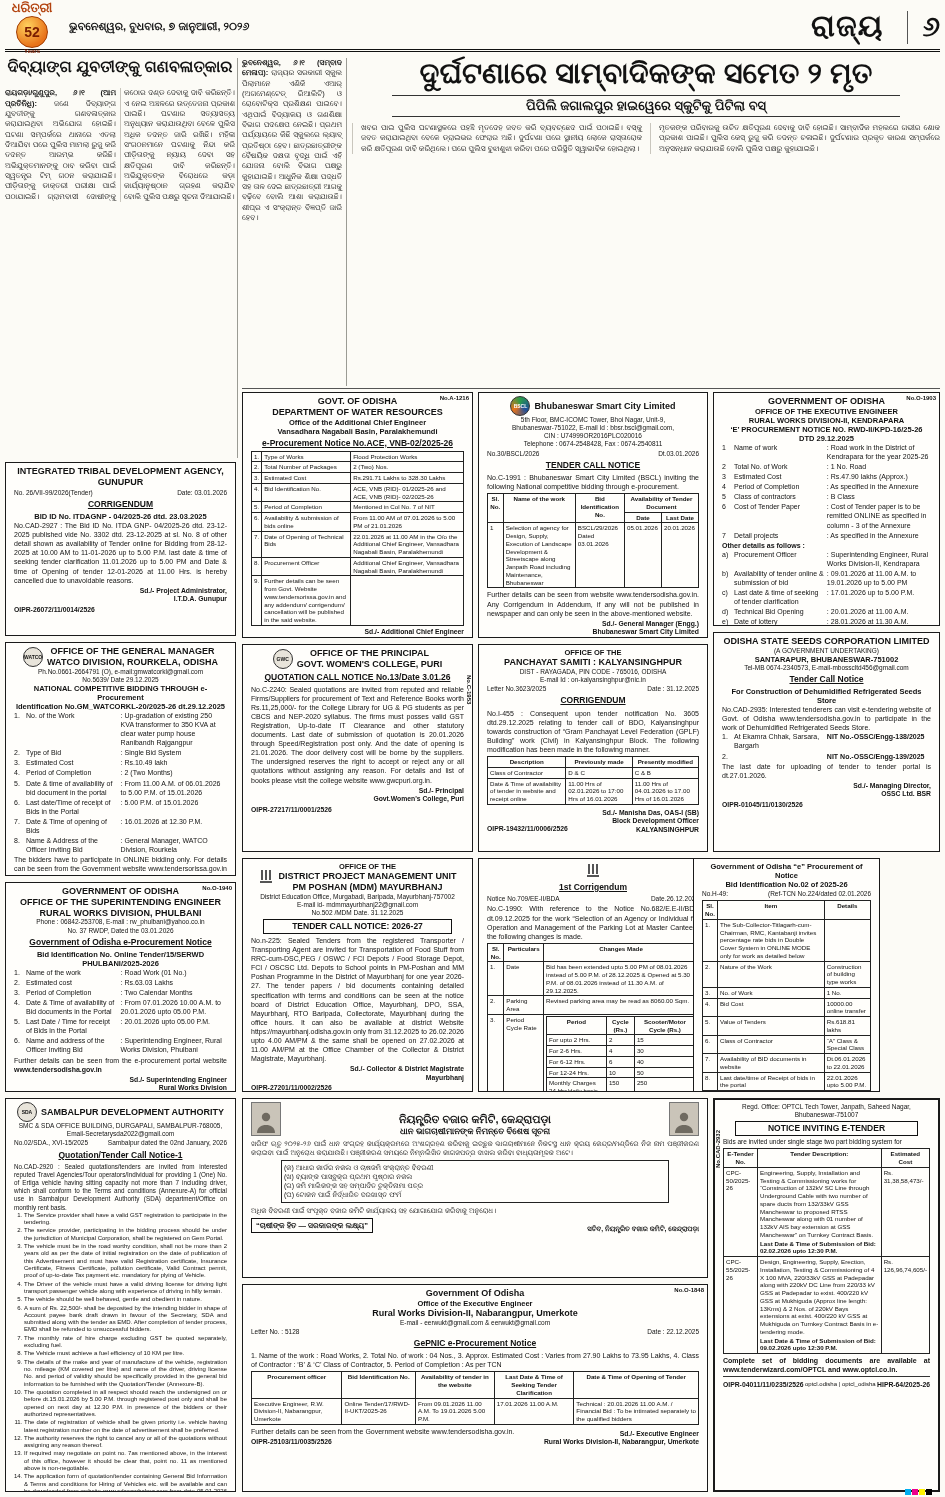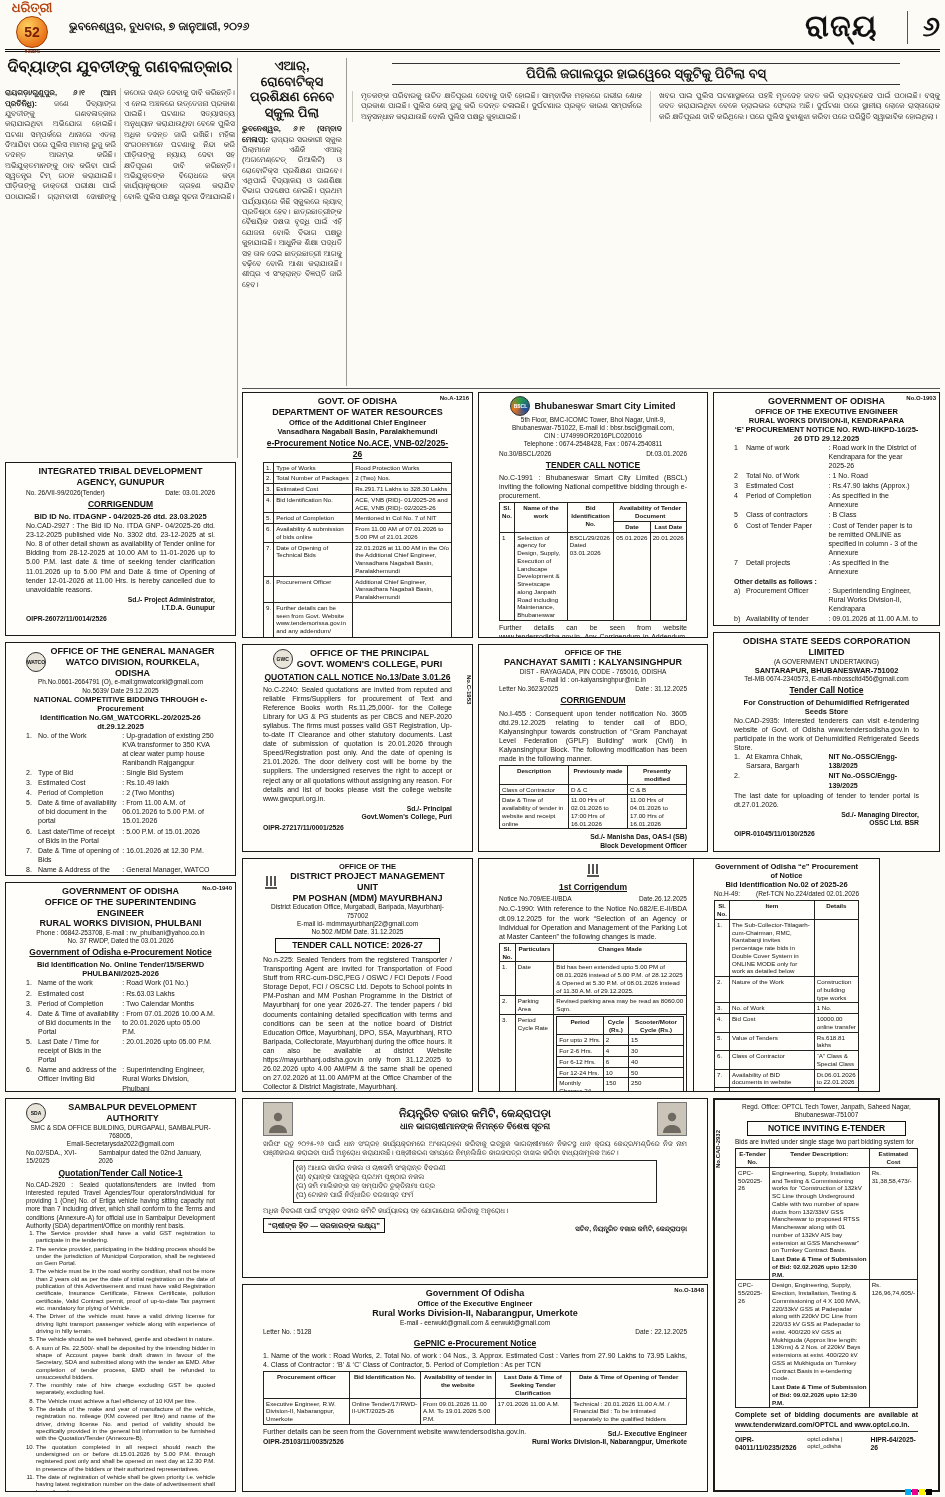--- a/index.html
+++ b/index.html
@@ -9,21 +9,21 @@
   .abs{position:absolute}
 
   
   .masthead{display:flex;align-items:center;border-bottom:3px double #111}
   .logo-badge{display:flex;flex-direction:column;align-items:center;width:54px;margin-right:10px}
   .badge-name{font-size:13px;font-weight:bold;color:#b3430f}
   .badge-circle{width:32px;height:32px;border-radius:50%;background:radial-gradient(circle at 35% 30%,#ffd25e,#e8731a 70%);
         display:flex;align-items:center;justify-content:center;color:#7a1d00;font-weight:bold;font-size:14px;border:1px solid #a33c00}
   .badge-cap{font-size:6px;color:#7a1d00;font-weight:bold}
   .mast-date{font-size:11px;font-weight:bold}
-  .mast-right{margin-left:auto;display:flex;align-items:baseline;gap:30px}
+  .mast-right{margin-left:auto;display:flex;align-items:baseline;gap:24px}
   .mast-section{font-size:30px;font-weight:bold;letter-spacing:1px}
   .mast-page{font-size:28px;font-weight:bold;border-left:1px solid #555;padding-left:14px}
 
   
   .vrule{position:absolute;width:1px;background:#9b9b94}
   .hrule{position:absolute;height:1px;background:#555}
   .headline-1{font-size:16px;font-weight:bold;text-align:center;line-height:1.15;margin-bottom:12px}
   .headline-2{font-size:13px;font-weight:bold;text-align:center;line-height:1.2;margin-bottom:4px}
   .headline-main{font-size:29px;font-weight:bold;text-align:center;line-height:1.1}
   .subhead{font-size:13px;font-weight:bold;text-align:center;border-top:1px solid #333;border-bottom:1px solid #333;
@@ -32,21 +32,21 @@
   .twocol{column-count:2;column-gap:8px;column-rule:1px solid #c9c6bd}
   .fourcol{display:flex;gap:8px}
   .fourcol>div{flex:1}
   .colrule{border-left:1px solid #c9c6bd;padding-left:8px}
   .dateline{font-weight:bold}
   .photo{width:70px;height:82px;background:#c9c3b8;border:1px solid #777;display:flex;align-items:flex-end;justify-content:center;margin:4px auto 0 auto}
   .photo svg{width:56px;height:64px}
   .photo-cap{font-size:7px;font-weight:bold;text-align:center;margin-top:2px}
 
   
-  .notice{position:absolute;border:1px solid #1a1a1a;background:#fffefb;padding:3px 20px;overflow:hidden;
+  .notice{position:absolute;border:1px solid #1a1a1a;background:#fffefb;padding:3px 8px;overflow:hidden;
         font-size:7px;line-height:1.3}
   .n-head{text-align:center;font-weight:bold;font-size:9px;line-height:1.2}
   .n-head-sm{text-align:center;font-weight:bold;font-size:7.5px;line-height:1.2}
   .n-sub{text-align:center;font-size:6.5px;line-height:1.25}
   .n-title{text-align:center;font-weight:bold;font-size:8.5px;margin:2px 0;text-decoration:underline}
   .n-title-box{text-align:center;font-weight:bold;font-size:8.5px;margin:2px 12px;border:1px solid #111;padding:1px}
   .meta-row{display:flex;justify-content:space-between;font-size:6.5px;margin:1px 0}
   .just{text-align:justify}
   .kv-row{display:flex;gap:3px;margin-bottom:1px}
   .kv-n{flex:0 0 9px}
@@ -97,34 +97,34 @@
     <h2 class="headline-1">ଦିବ୍ୟାଙ୍ଗ ଯୁବତୀଙ୍କୁ ଗଣବଳାତ୍କାର</h2>
     <div class="newsbody twocol">
       <span class="dateline">ରାୟଗଡ଼ା/ଗୁଣୁପୁର, ୬।୧ (ଆମ ପ୍ରତିନିଧି):</span>
       <span>ଜଣେ ଦିବ୍ୟାଙ୍ଗ ଯୁବତୀଙ୍କୁ ଗଣବଳାତ୍କାର କରାଯାଇଥିବା ଅଭିଯୋଗ ହୋଇଛି। ଘଟଣା ସମ୍ପର୍କରେ ଥାନାରେ ଏତଲା ଦିଆଯିବା ପରେ ପୁଲିସ ମାମଲା ରୁଜୁ କରି ତଦନ୍ତ ଆରମ୍ଭ କରିଛି। ଅଭିଯୁକ୍ତମାନଙ୍କୁ ଠାବ କରିବା ପାଇଁ ସ୍ୱତନ୍ତ୍ର ଟିମ୍ ଗଠନ କରାଯାଇଛି। ପୀଡ଼ିତାଙ୍କୁ ଡାକ୍ତରୀ ପରୀକ୍ଷା ପାଇଁ ପଠାଯାଇଛି। ଗ୍ରାମବାସୀ ଦୋଷୀଙ୍କୁ କଠୋର ଦଣ୍ଡ ଦେବାକୁ ଦାବି କରିଛନ୍ତି। ଏ ନେଇ ଅଞ୍ଚଳରେ ଉତ୍ତେଜନା ପ୍ରକାଶ ପାଇଛି। ଘଟଣାର ସତ୍ୟାସତ୍ୟ ଅନୁଧ୍ୟାନ କରାଯାଉଥିବା ବେଳେ ପୁଲିସ ଅଧିକ ତଦନ୍ତ ଜାରି ରଖିଛି। ମହିଳା ସଂଗଠନମାନେ ଘଟଣାକୁ ନିନ୍ଦା କରି ପୀଡ଼ିତାଙ୍କୁ ନ୍ୟାୟ ଦେବା ସହ କ୍ଷତିପୂରଣ ଦାବି କରିଛନ୍ତି। ଅଭିଯୁକ୍ତଙ୍କ ବିରୋଧରେ କଡ଼ା କାର୍ଯ୍ୟାନୁଷ୍ଠାନ ଗ୍ରହଣ କରାଯିବ ବୋଲି ପୁଲିସ ପକ୍ଷରୁ ସୂଚନା ଦିଆଯାଇଛି।</span>
     </div>
   </section>
 
   <div class="vrule" style="left:237px;top:58px;height:400px"></div>
 
   <section class="abs" style="left:242px;top:58px;width:100px;height:328px">
-    <h2 class="headline-2">ଏଆର୍, ରୋବୋଟିକ୍ସ ପ୍ରଶିକ୍ଷଣ ନେବେ ସ୍କୁଲ ପିଲା</h2>
     <div class="newsbody">
       <span class="dateline">ଭୁବନେଶ୍ୱର, ୬।୧ (ସମ୍ବାଦ ମେଳାପ):</span>
       <span>ରାଜ୍ୟର ସରକାରୀ ସ୍କୁଲ ପିଲାମାନେ ଏଣିକି ଏଆର୍ (ଅଗମେଣ୍ଟେଡ୍ ରିଆଲିଟି) ଓ ରୋବୋଟିକ୍ସ ପ୍ରଶିକ୍ଷଣ ପାଇବେ। ଏଥିପାଇଁ ବିଦ୍ୟାଳୟ ଓ ଗଣଶିକ୍ଷା ବିଭାଗ ପଦକ୍ଷେପ ନେଇଛି। ପ୍ରଥମ ପର୍ଯ୍ୟାୟରେ କିଛି ସ୍କୁଲରେ ଲ୍ୟାବ୍ ପ୍ରତିଷ୍ଠା ହେବ। ଛାତ୍ରଛାତ୍ରୀଙ୍କ ବୈଷୟିକ ଦକ୍ଷତା ବୃଦ୍ଧି ପାଇଁ ଏହି ଯୋଜନା ବୋଲି ବିଭାଗ ପକ୍ଷରୁ କୁହାଯାଇଛି। ଆଧୁନିକ ଶିକ୍ଷା ପଦ୍ଧତି ସହ ତାଳ ଦେଇ ଛାତ୍ରଛାତ୍ରୀ ଆଗକୁ ବଢ଼ିବେ ବୋଲି ଆଶା କରାଯାଉଛି। ଶୀଘ୍ର ଏ ସଂକ୍ରାନ୍ତ ବିଜ୍ଞପ୍ତି ଜାରି ହେବ।</span>
     </div>
   </section>
 
   <div class="vrule" style="left:346px;top:58px;height:328px"></div>
 
   <section class="abs" style="left:352px;top:58px;width:588px;height:328px">
+    <h1 class="headline-main">ଦୁର୍ଘଟଣାରେ ସାମ୍ବାଦିକଙ୍କ ସମେତ ୨ ମୃତ</h1>
     <div class="subhead">ପିପିଲି ଜଗାଲପୁର ହାଇୱେରେ ସ୍କୁଟିକୁ ପିଟିଲା ବସ୍</div>
     <div class="fourcol newsbody">
+      <div class="colrule">ଖବର ପାଇ ପୁଲିସ ଘଟଣାସ୍ଥଳରେ ପହଞ୍ଚି ମୃତଦେହ ଜବତ କରି ବ୍ୟବଚ୍ଛେଦ ପାଇଁ ପଠାଇଛି। ବସ୍‌କୁ ଜବତ କରାଯାଇଥିବା ବେଳେ ଡ୍ରାଇଭର ଫେରାର ଅଛି। ଦୁର୍ଘଟଣା ପରେ ସ୍ଥାନୀୟ ଲୋକେ ରାସ୍ତାରୋକ କରି କ୍ଷତିପୂରଣ ଦାବି କରିଥିଲେ। ପରେ ପୁଲିସ ବୁଝାଶୁଝା କରିବା ପରେ ପରିସ୍ଥିତି ସ୍ୱାଭାବିକ ହୋଇଥିଲା।</div>
       <div class="colrule">ମୃତକଙ୍କ ପରିବାରକୁ ଉଚିତ କ୍ଷତିପୂରଣ ଦେବାକୁ ଦାବି ହୋଇଛି। ସାମ୍ବାଦିକ ମହଲରେ ଗଭୀର ଶୋକ ପ୍ରକାଶ ପାଇଛି। ପୁଲିସ କେସ୍ ରୁଜୁ କରି ତଦନ୍ତ ଚଳାଇଛି। ଦୁର୍ଘଟଣାର ପ୍ରକୃତ କାରଣ ସମ୍ପର୍କରେ ଅନୁସନ୍ଧାନ କରାଯାଉଛି ବୋଲି ପୁଲିସ ପକ୍ଷରୁ କୁହାଯାଇଛି।</div>
-      <div class="colrule">ଖବର ପାଇ ପୁଲିସ ଘଟଣାସ୍ଥଳରେ ପହଞ୍ଚି ମୃତଦେହ ଜବତ କରି ବ୍ୟବଚ୍ଛେଦ ପାଇଁ ପଠାଇଛି। ବସ୍‌କୁ ଜବତ କରାଯାଇଥିବା ବେଳେ ଡ୍ରାଇଭର ଫେରାର ଅଛି। ଦୁର୍ଘଟଣା ପରେ ସ୍ଥାନୀୟ ଲୋକେ ରାସ୍ତାରୋକ କରି କ୍ଷତିପୂରଣ ଦାବି କରିଥିଲେ। ପରେ ପୁଲିସ ବୁଝାଶୁଝା କରିବା ପରେ ପରିସ୍ଥିତି ସ୍ୱାଭାବିକ ହୋଇଥିଲା।</div>
     </div>
   </section>
 
   <div class="hrule" style="left:242px;top:388px;width:698px"></div>
 
   <section class="notice" style="left:5px;top:462px;width:231px;height:174px">
     <div class="n-head">INTEGRATED TRIBAL DEVELOPMENT AGENCY, GUNUPUR</div>
     <div class="meta-row">
       <span>No. 26/VII-99/2026(Tender)</span>
       <span>Date: 03.01.2026</span>
@@ -433,21 +433,21 @@
     <div class="n-title-box">TENDER CALL NOTICE: 2026-27</div>
     <p class="just">No.n-225: Sealed Tenders from the registered Transporter / Transporting Agent are invited for Transportation of Food Stuff from RRC-cum-DSC,PEG / OSWC / FCI Depots / Food Storage Depot, FCI / OSCSC Ltd. Depots to School points in PM-Poshan and MM Poshan Programme in the District of Mayurbhanj for one year 2026-27. The tender papers / bid documents containing detailed specification with terms and conditions can be seen at the notice board of District Education Office, Mayurbhanj, DPO, SSA, Mayurbhanj, RTO Baripada, Collectorate, Mayurbhanj during the office hours. It can also be available at district Website https://mayurbhanj.odisha.gov.in only from 31.12.2025 to 26.02.2026 upto 4.00 AM/PM &amp; the same shall be opened on 27.02.2026 at 11.00 AM/PM at the Office Chamber of the Collector &amp; District Magistrate, Mayurbhanj.</p>
     <div class="sign">
       <div>Sd./- Collector &amp; District Magistrate</div>
       <div>Mayurbhanj</div>
     </div>
     <div class="oipr">OIPR-27201/11/0002/2526</div>
   </section>
 
   <section class="notice" style="left:242px;top:1098px;width:466px;height:180px">
-    <div style="display:flex;align-items:center;gap:20px">
+    <div style="display:flex;align-items:flex-end;gap:20px">
       <div class="photo-sm">
         <svg viewBox="0 0 24 24">
           <circle cx="12" cy="8" r="4.2" fill="#6f6a61"></circle>
             <path d="M3 24c0-5.5 4.2-8 9-8s9 2.5 9 8z" fill="#6f6a61"></path>
         </svg>
       </div>
       <div style="flex:1;text-align:center">
         <div class="n-head" style="font-size:11px">ନିୟନ୍ତ୍ରିତ ବଜାର କମିଟି, କେନ୍ଦ୍ରାପଡ଼ା</div>
         <div class="n-head-sm" style="font-size:8.5px">ଧାନ ଭାଗଚାଷୀମାନଙ୍କ ନିମନ୍ତେ ବିଶେଷ ସୂଚନା</div>
       </div>

